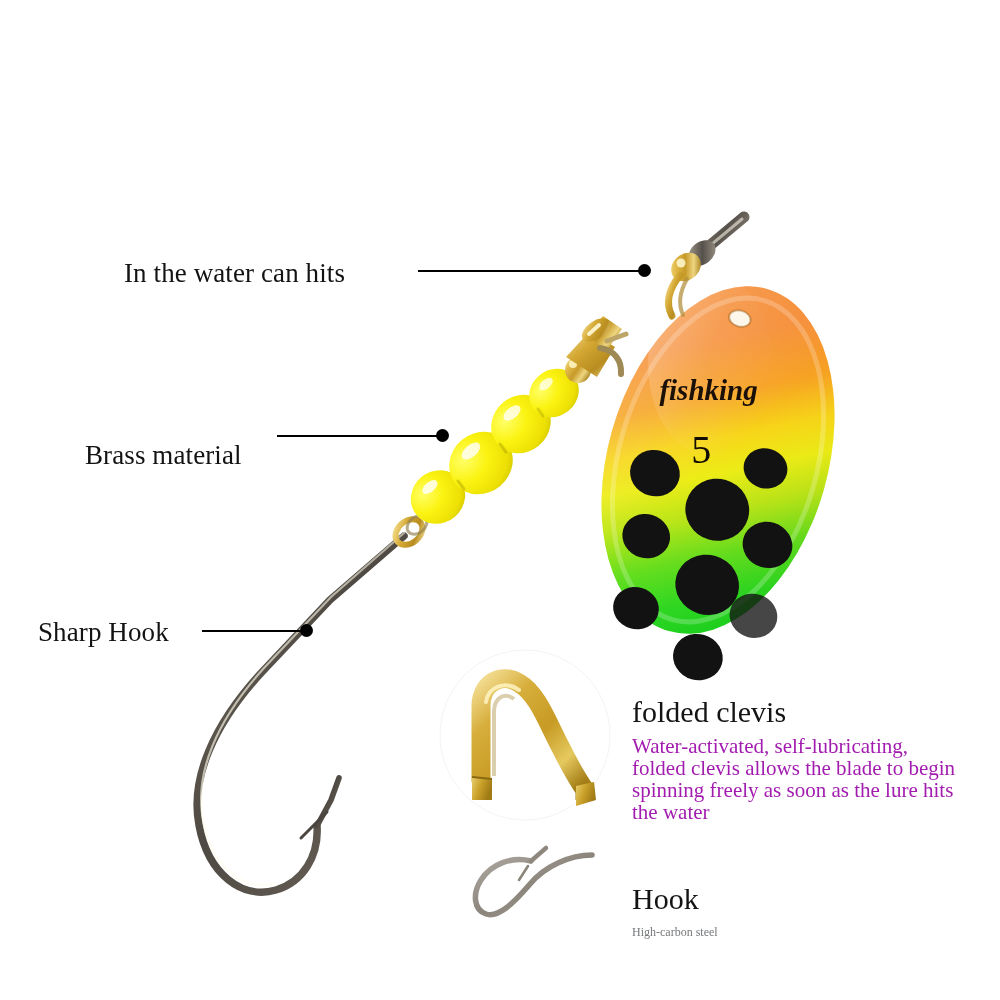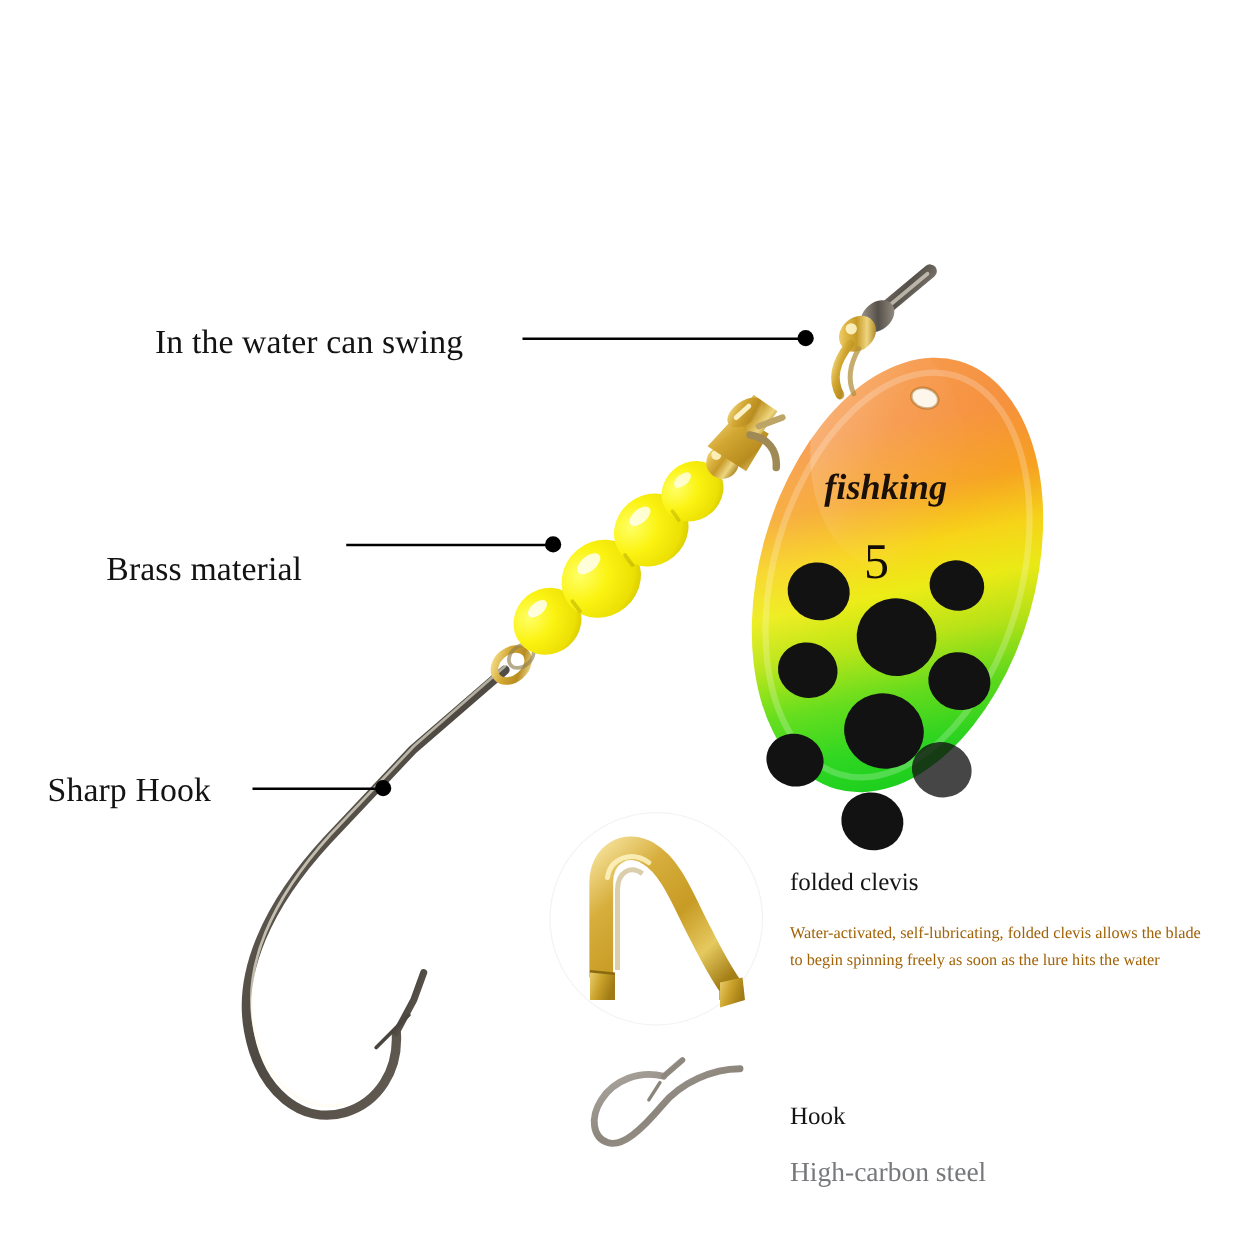--- a/index.html
+++ b/index.html
@@ -47,36 +47,36 @@
     width: 13px;
     height: 13px;
     border-radius: 50%;
     background: #000000;
   }
 
   
   .feature-title {
     position: absolute;
     font-family: "Liberation Serif", "DejaVu Serif", serif;
-    font-size: 20px;
+    font-size: 30px;
     color: #141414;
     white-space: nowrap;
   }
   .feature-body {
     position: absolute;
     font-family: "Liberation Serif", "DejaVu Serif", serif;
-    font-size: 13px;
+    font-size: 21px;
     line-height: 22px;
-    color: #a16207;
+    color: #a21caf;
     width: 330px;
   }
   .feature-sub {
     position: absolute;
     font-family: "Liberation Serif", "DejaVu Serif", serif;
-    font-size: 22px;
+    font-size: 12px;
     color: #76787b;
     white-space: nowrap;
   }
 
   svg { display: block; overflow: visible; }
 </style>
 </head>
 <body>
 
 <div id="stage">
@@ -285,21 +285,21 @@
                C 513 904 498 918 486 914
                C 474 910 472 894 481 880
                C 491 864 512 856 531 861" fill="none" stroke="url(#smallHookGrad)" stroke-width="5.5" stroke-linecap="round"></path>
 
       <path d="M 531 861 L 546 848" fill="none" stroke="url(#smallHookGrad)" stroke-width="4.5" stroke-linecap="round"></path>
 
       <path d="M 528 866 L 519 880" fill="none" stroke="#8b857c" stroke-width="2.6" stroke-linecap="round"></path>
     </g>
   </svg>
 
-  <div class="callout-label" style="left:124px; top:258px;">In the water can swing</div>
+  <div class="callout-label" style="left:124px; top:258px;">In the water can hits</div>
   <div class="leader" style="left:418px; top:270px; width:222px;"></div>
   <div class="leader-dot" style="left:638px; top:264px;"></div>
 
   <div class="callout-label" style="left:85px; top:440px;">Brass material</div>
   <div class="leader" style="left:277px; top:435px; width:161px;"></div>
   <div class="leader-dot" style="left:436px; top:429px;"></div>
 
   <div class="callout-label" style="left:38px; top:617px;">Sharp Hook</div>
   <div class="leader" style="left:202px; top:630px; width:100px;"></div>
   <div class="leader-dot" style="left:300px; top:624px;"></div>

